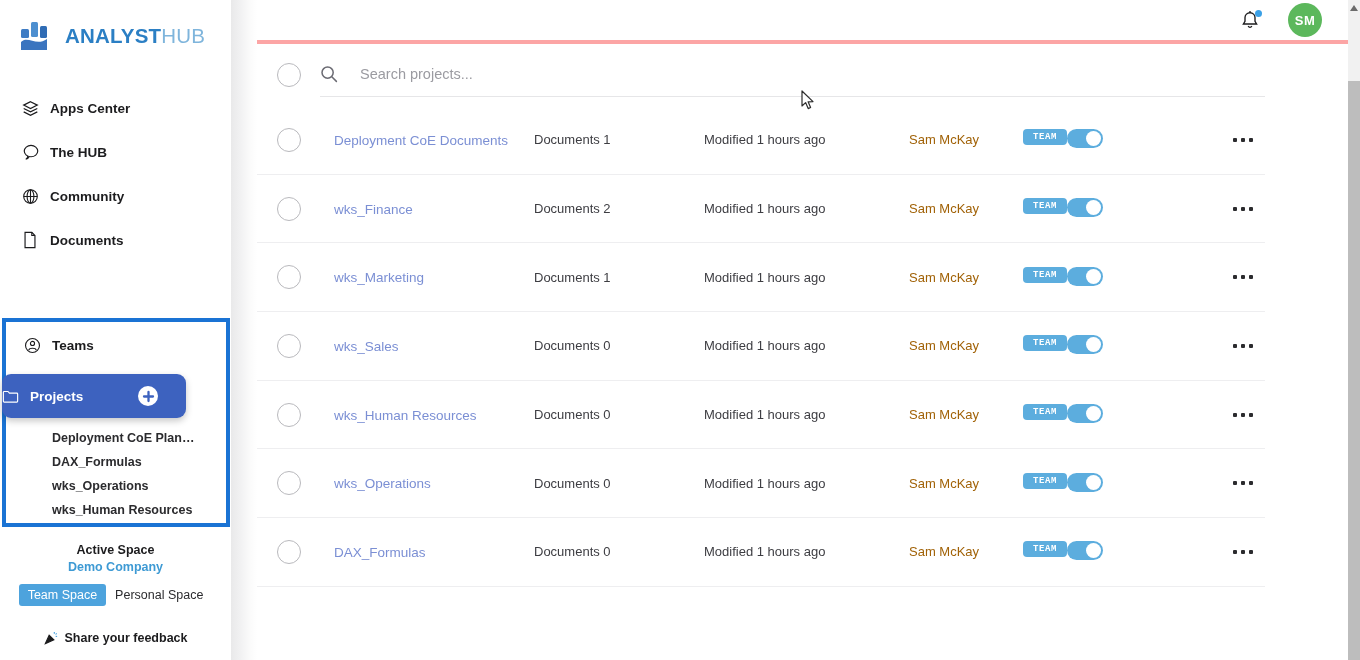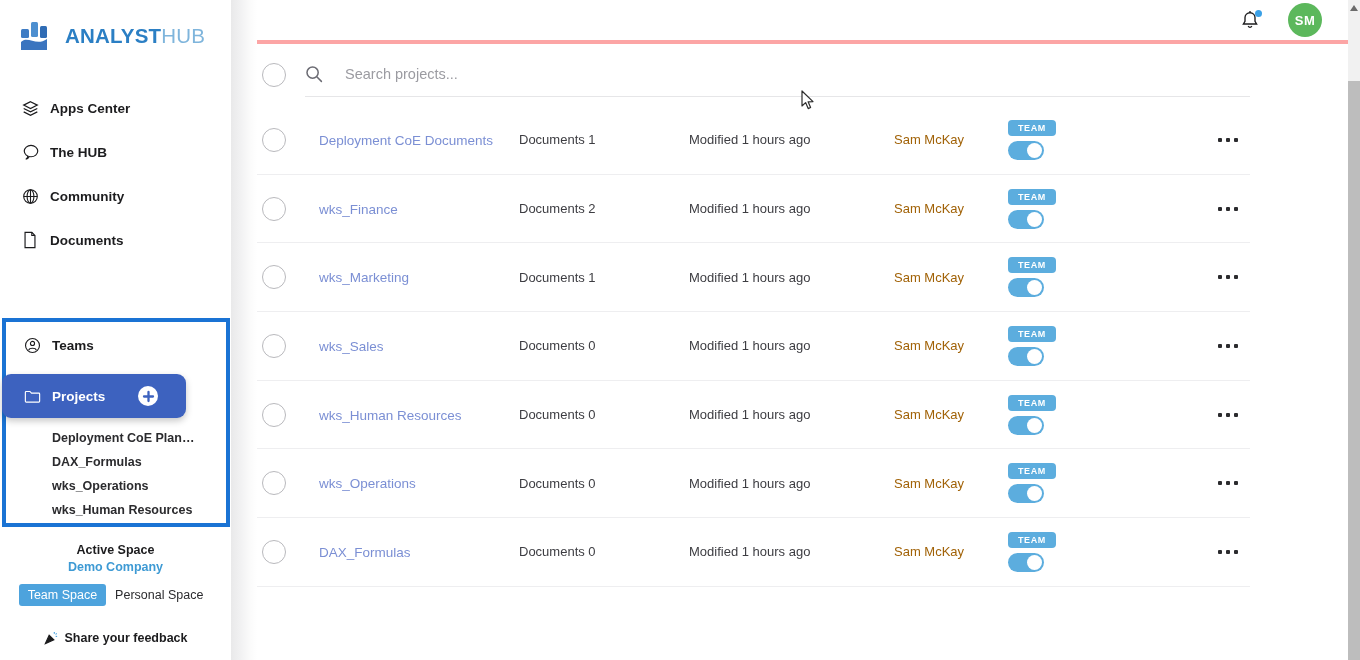--- a/index.html
+++ b/index.html
@@ -57,21 +57,20 @@
   .teams-inner { position: relative; width: 100%; height: 100%; }
   .teams-inner .nav-item { height: 46px; padding-left: 18px; }
 
   .projects-pill {
     position: relative;
     margin: 6px 0 0 -4px;
     width: 184px; height: 44px;
     background: #3d62bf;
     border-radius: 9px;
     display: flex; align-items: center;
-    padding-left: 22px;
     color: #ffffff;
     box-shadow: 0 3px 7px rgba(0,0,0,.22);
     cursor: pointer;
   }
   .projects-pill .ic { width: 26px; flex: none; display: flex; align-items: center; }
   .projects-pill .lbl { font-size: 13.5px; font-weight: bold; margin-left: 2px; }
   .plus-badge {
     position: absolute; right: 28px; top: 50%; transform: translateY(-50%);
     width: 20px; height: 20px; border-radius: 50%;
     background: #ffffff;
@@ -138,21 +137,21 @@
   .tb-sep { width: 1px; height: 22px; background: #9a9a9a; margin: 0 16px; }
   .new-project-btn {
     background: #3a63c0; color: #ffffff;
     font-size: 12.5px; font-weight: bold; letter-spacing: .4px;
     padding: 9px 20px; border-radius: 7px; border: none;
     cursor: pointer; white-space: nowrap;
   }
 
   
   .main {
-    position: absolute; left: 242px; top: 44px;
+    position: absolute; left: 257px; top: 44px;
     width: 1091px; height: 616px;
     background: #ffffff;
     z-index: 20;
   }
   .search-row {
     display: flex; align-items: center;
     height: 62px; padding-left: 20px;
   }
   .radio-circle {
     width: 24px; height: 24px; border-radius: 50%;
@@ -185,22 +184,23 @@
   .c-sel { width: 24px; flex: none; }
   .c-name { width: 200px; margin-left: 33px; flex: none; }
   .c-name a {
     font-size: 13.5px; color: #7b8fd4; text-decoration: none; cursor: pointer;
   }
   .c-docs { width: 170px; flex: none; font-size: 13px; color: #3d3d42; }
   .c-mod  { width: 205px; flex: none; font-size: 13px; color: #3d3d42; }
   .c-own  { width: 105px; flex: none; font-size: 13px; color: #a16207; }
   .c-team {
     width: 120px; flex: none;
-    display: flex; flex-direction: column; align-items: flex-start;
+    display: flex; align-items: flex-start;
     padding-left: 9px;
+    font-family: Liberation Mono, monospace;
   }
   .team-badge {
     background: #5cadde; color: #ffffff;
     font-size: 9px; font-weight: bold; letter-spacing: .6px;
     padding: 3px 10px 3px 10px; border-radius: 4px;
     margin-bottom: 5px;
   }
   .toggle {
     width: 36px; height: 19px; border-radius: 10px;
     background: #5cadde; position: relative; cursor: pointer;

